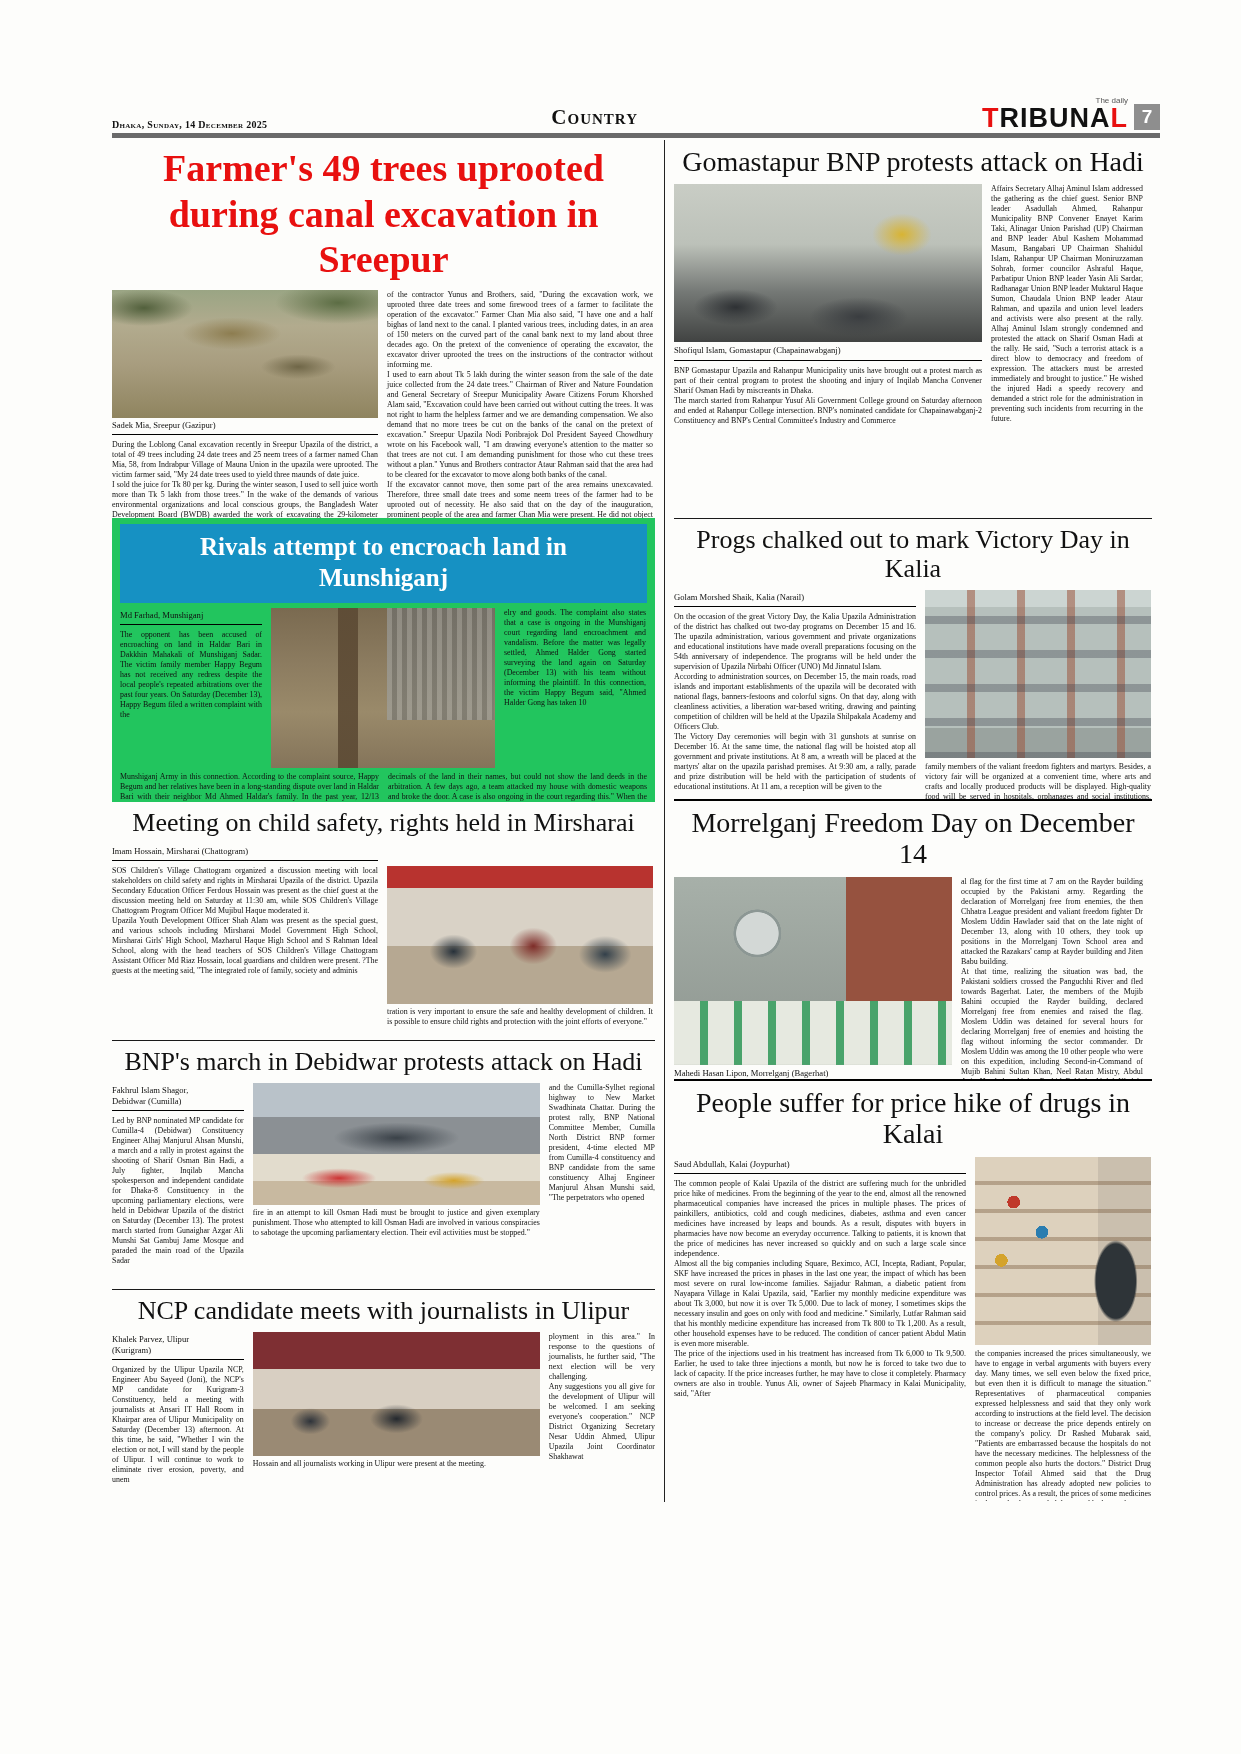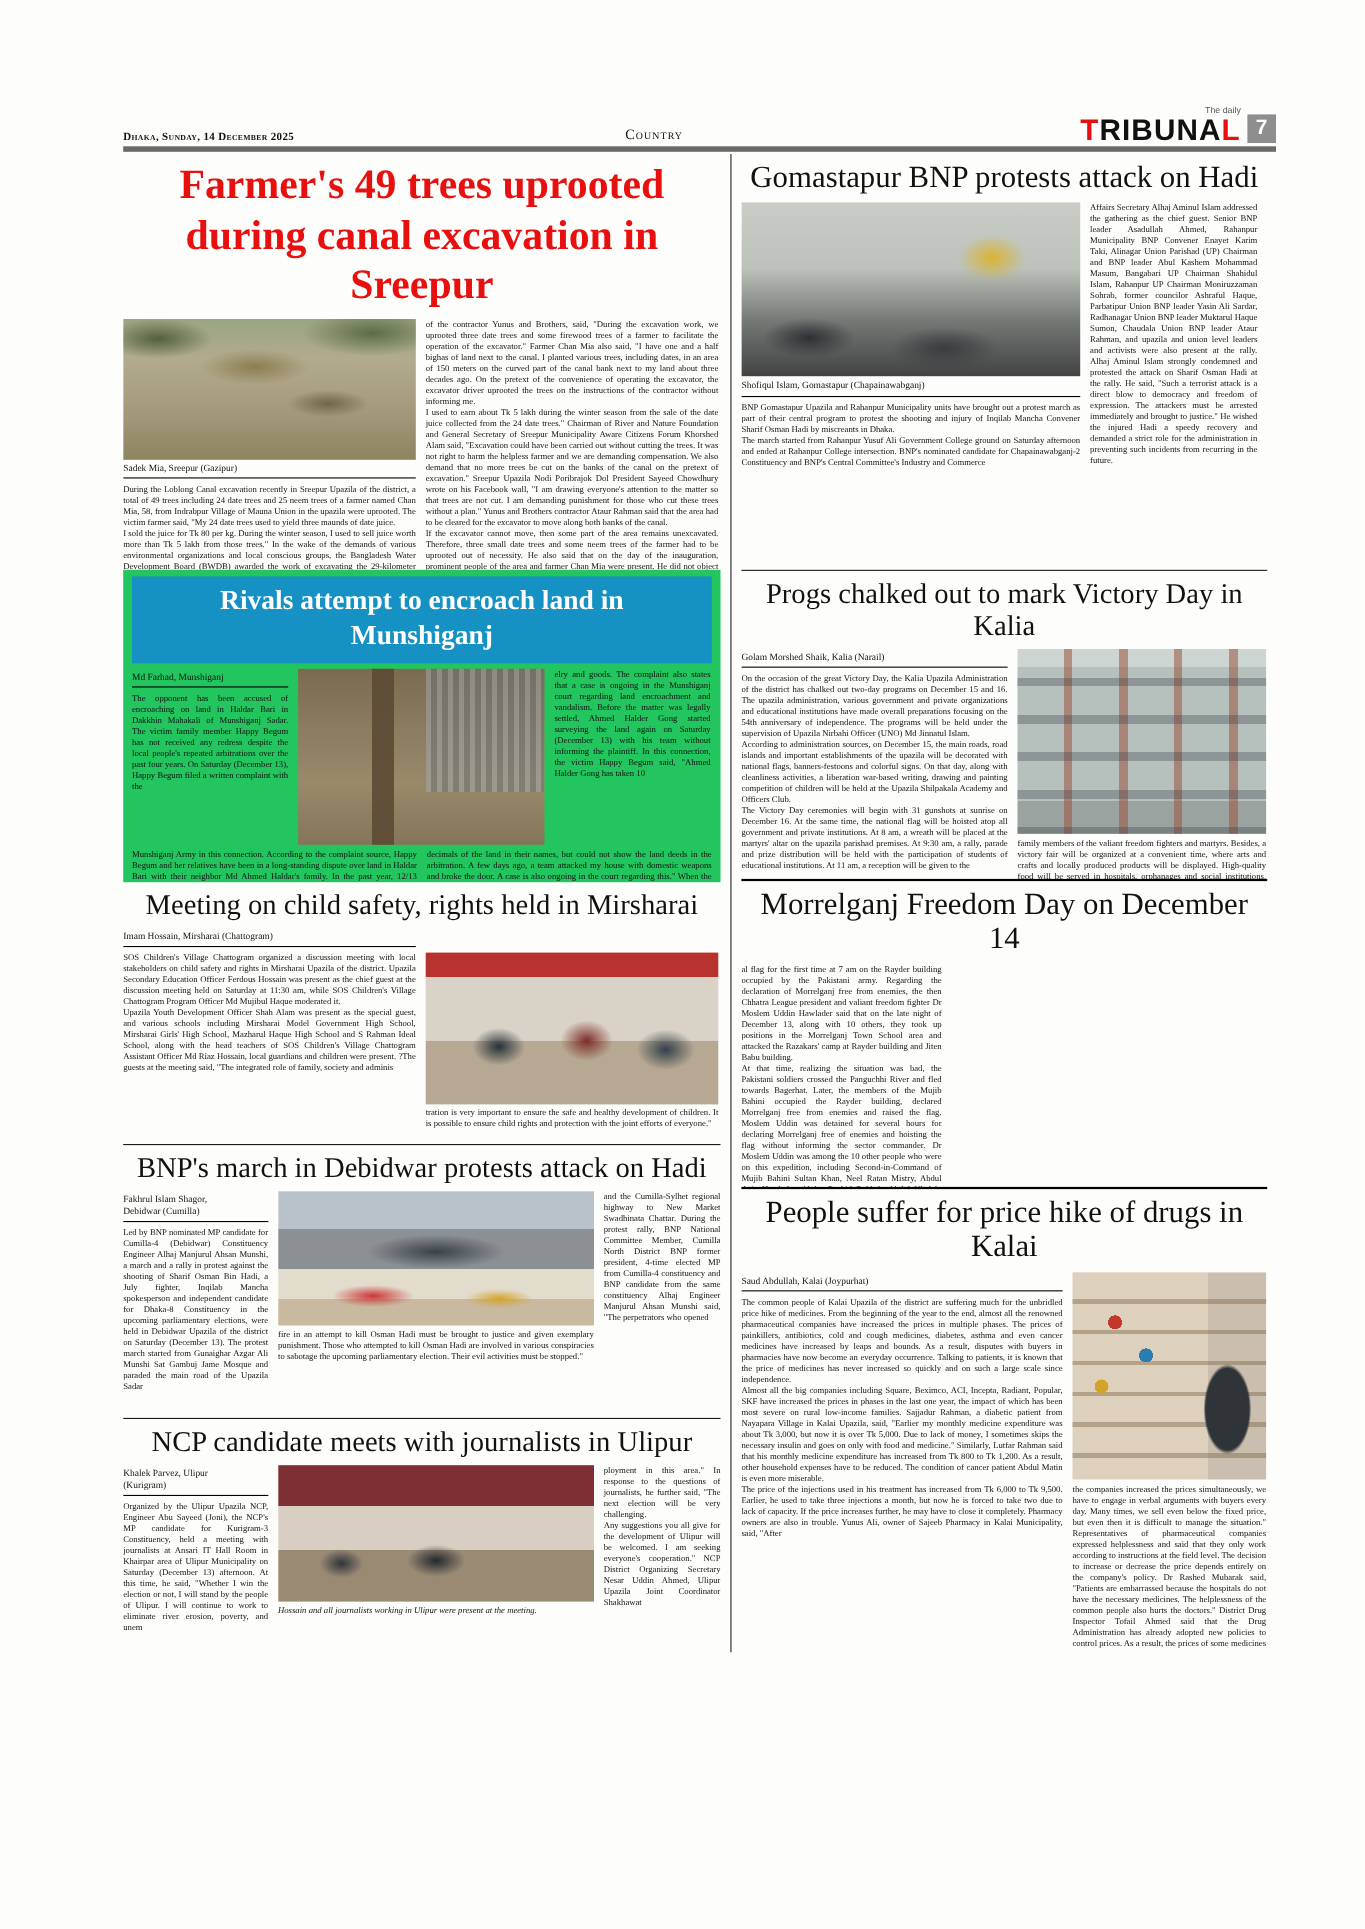--- a/index.html
+++ b/index.html
@@ -2,21 +2,21 @@
 <html><head>
 <meta charset="utf-8">
 <style>
   html,body{margin:0;padding:0;background:#e9e9e7;}
   .sheet{width:1241px;height:1754px;background:#fdfdfb;position:relative;margin:0 auto;
          font-family:"Liberation Serif","DejaVu Serif",serif;color:#111;}
   .content{position:absolute;left:112px;top:96px;width:1048px;}
   
   .hdr{display:flex;justify-content:space-between;align-items:flex-end;height:34px;}
   .hdr-date{font-size:10px;font-weight:bold;font-variant:small-caps;letter-spacing:.3px;}
-  .hdr-section{font-size:13px;font-weight:normal;font-variant:small-caps;letter-spacing:1px;transform:translateX(-30px);}
+  .hdr-section{font-size:21px;font-weight:bold;font-variant:small-caps;letter-spacing:1px;transform:translateX(-30px);}
   .brand{display:flex;align-items:flex-end;gap:6px;}
   .brand-word{font-family:"Liberation Sans","DejaVu Sans",sans-serif;font-weight:bold;font-size:27px;line-height:.9;letter-spacing:1px;}
   .brand-top{font-family:"Liberation Sans","DejaVu Sans",sans-serif;font-size:8px;color:#555;text-align:right;margin-bottom:1px;}
   .brand-red{color:#e8100f;}
   .pageno{width:26px;height:26px;background:#8e8e8e;color:#fff;font-family:"Liberation Sans",sans-serif;
           font-weight:bold;font-size:19px;display:flex;align-items:center;justify-content:center;}
   .toprule{height:5px;background:#6a6a6a;margin-top:3px;}
   
   .main{display:flex;margin-top:2px;}
   .col-left{width:543px;padding-right:9px;}
@@ -180,21 +180,21 @@
         </section>
 
         <section class="art rt1" style="height:212px;">
           <div class="hl hl-26">NCP candidate meets with journalists in Ulipur</div>
           <div class="cols">
             <div style="width:134px;">
               <div class="byline">Khalek Parvez, Ulipur
 (Kurigram)</div>
               <div class="txt">Organized by the Ulipur Upazila NCP, Engineer Abu Sayeed (Joni), the NCP's MP candidate for Kurigram-3 Constituency, held a meeting with journalists at Ansari IT Hall Room in Khairpar area of Ulipur Municipality on Saturday (December 13) afternoon. At this time, he said, "Whether I win the election or not, I will stand by the people of Ulipur. I will continue to work to eliminate river erosion, poverty, and unem</div>
             </div>
-            <div style="width:292px;font-style:italic;">
+            <div style="width:292px;">
               <div class="ph ph-ulipur"></div>
               <div class="txt" style="margin-top:3px;">Hossain and all journalists working in Ulipur were present at the meeting.</div>
             </div>
             <div style="width:108px;">
               <div class="txt">ployment in this area." In response to the questions of journalists, he further said, "The next election will be very challenging.
 Any suggestions you all give for the development of Ulipur will be welcomed. I am seeking everyone's cooperation." NCP District Organizing Secretary Nesar Uddin Ahmed, Ulipur Upazila Joint Coordinator Shakhawat</div>
             </div>
           </div>
         </section>
 
@@ -230,20 +230,25 @@
             <div style="width:226px;">
               <div class="ph ph-kalia"></div>
               <div class="txt" style="margin-top:4px;">family members of the valiant freedom fighters and martyrs. Besides, a victory fair will be organized at a convenient time, where arts and crafts and locally produced products will be displayed. High-quality food will be served in hospitals, orphanages and social institutions. Football match, T-20 cricket tournament, and hadudu competitions will be held in the afternoon. After Zohar, special prayers will be offered in all religious places of worship in the upazila for the forgiveness of the souls of the freedom fighters, the recovery of the war-wounded freedom fighters and the peace and prosperity of the country.</div>
             </div>
           </div>
         </section>
 
         <section class="art rt2" style="height:278px;">
           <div class="hl hl-28">Morrelganj Freedom Day on December 14</div>
           <div class="cols">
+            <div style="width:278px;">
+              <div class="ph ph-morrelganj"></div>
+              <div class="caption">Mahedi Hasan Lipon, Morrelganj (Bagerhat)</div>
+
+            </div>
             <div style="width:182px;">
               <div class="txt">al flag for the first time at 7 am on the Rayder building occupied by the Pakistani army. Regarding the declaration of Morrelganj free from enemies, the then Chhatra League president and valiant freedom fighter Dr Moslem Uddin Hawlader said that on the late night of December 13, along with 10 others, they took up positions in the Morrelganj Town School area and attacked the Razakars' camp at Rayder building and Jiten Babu building.
 At that time, realizing the situation was bad, the Pakistani soldiers crossed the Panguchhi River and fled towards Bagerhat. Later, the members of the Mujib Bahini occupied the Rayder building, declared Morrelganj free from enemies and raised the flag. Moslem Uddin was detained for several hours for declaring Morrelganj free of enemies and hoisting the flag without informing the sector commander. Dr Moslem Uddin was among the 10 other people who were on this expedition, including Second-in-Command of Mujib Bahini Sultan Khan, Neel Ratan Mistry, Abdul Aziz Hawlader, Abdur Rashid Bakhsh, Abdul Khalek, Sohrab Hossain and guide Maqbul Master. On the same day, many freedom fighters led by Second-in-Command of the Sundarbans Sub-Sector Camp S M Kabir Ahmed Madhu hoisted the flag of independence at Kabiraj's building, Shambhu Babu's building, and Kuthibari building.</div>
             </div>
           </div>
         </section>
 
         <section class="art rt2" style="height:420px;">
           <div class="hl hl-28">People suffer for price hike of drugs in Kalai</div>
           <div class="cols">

